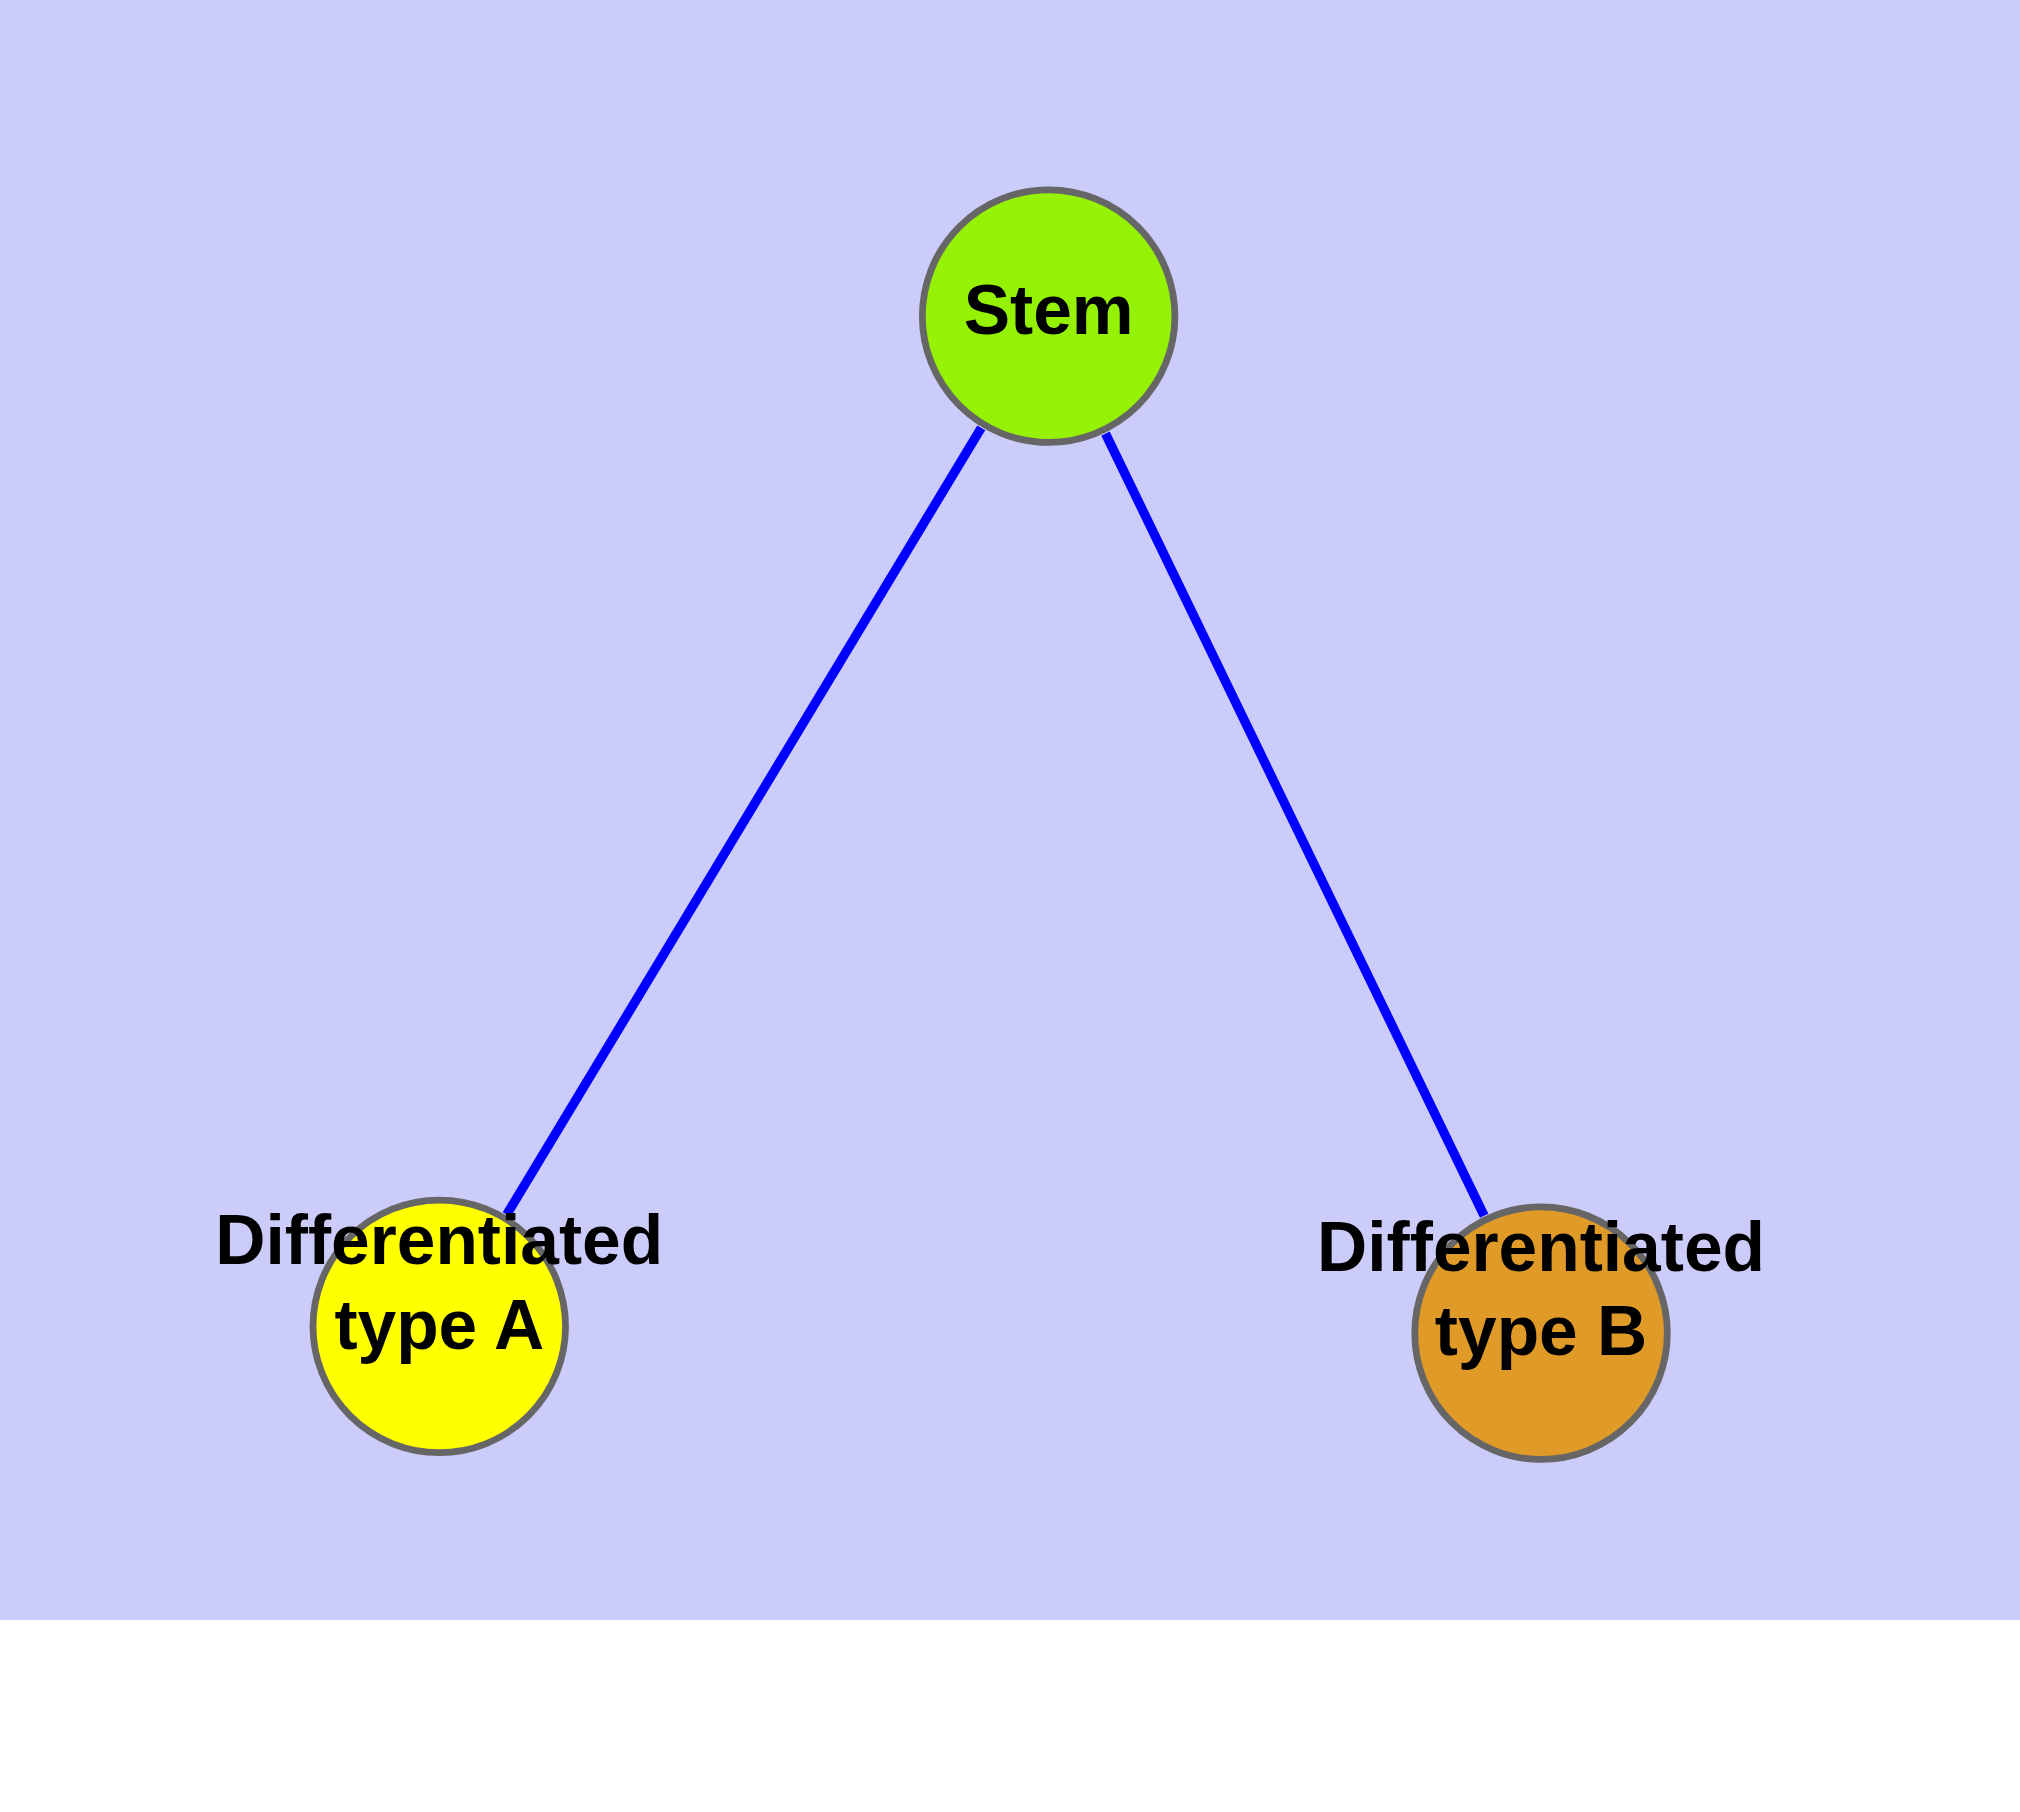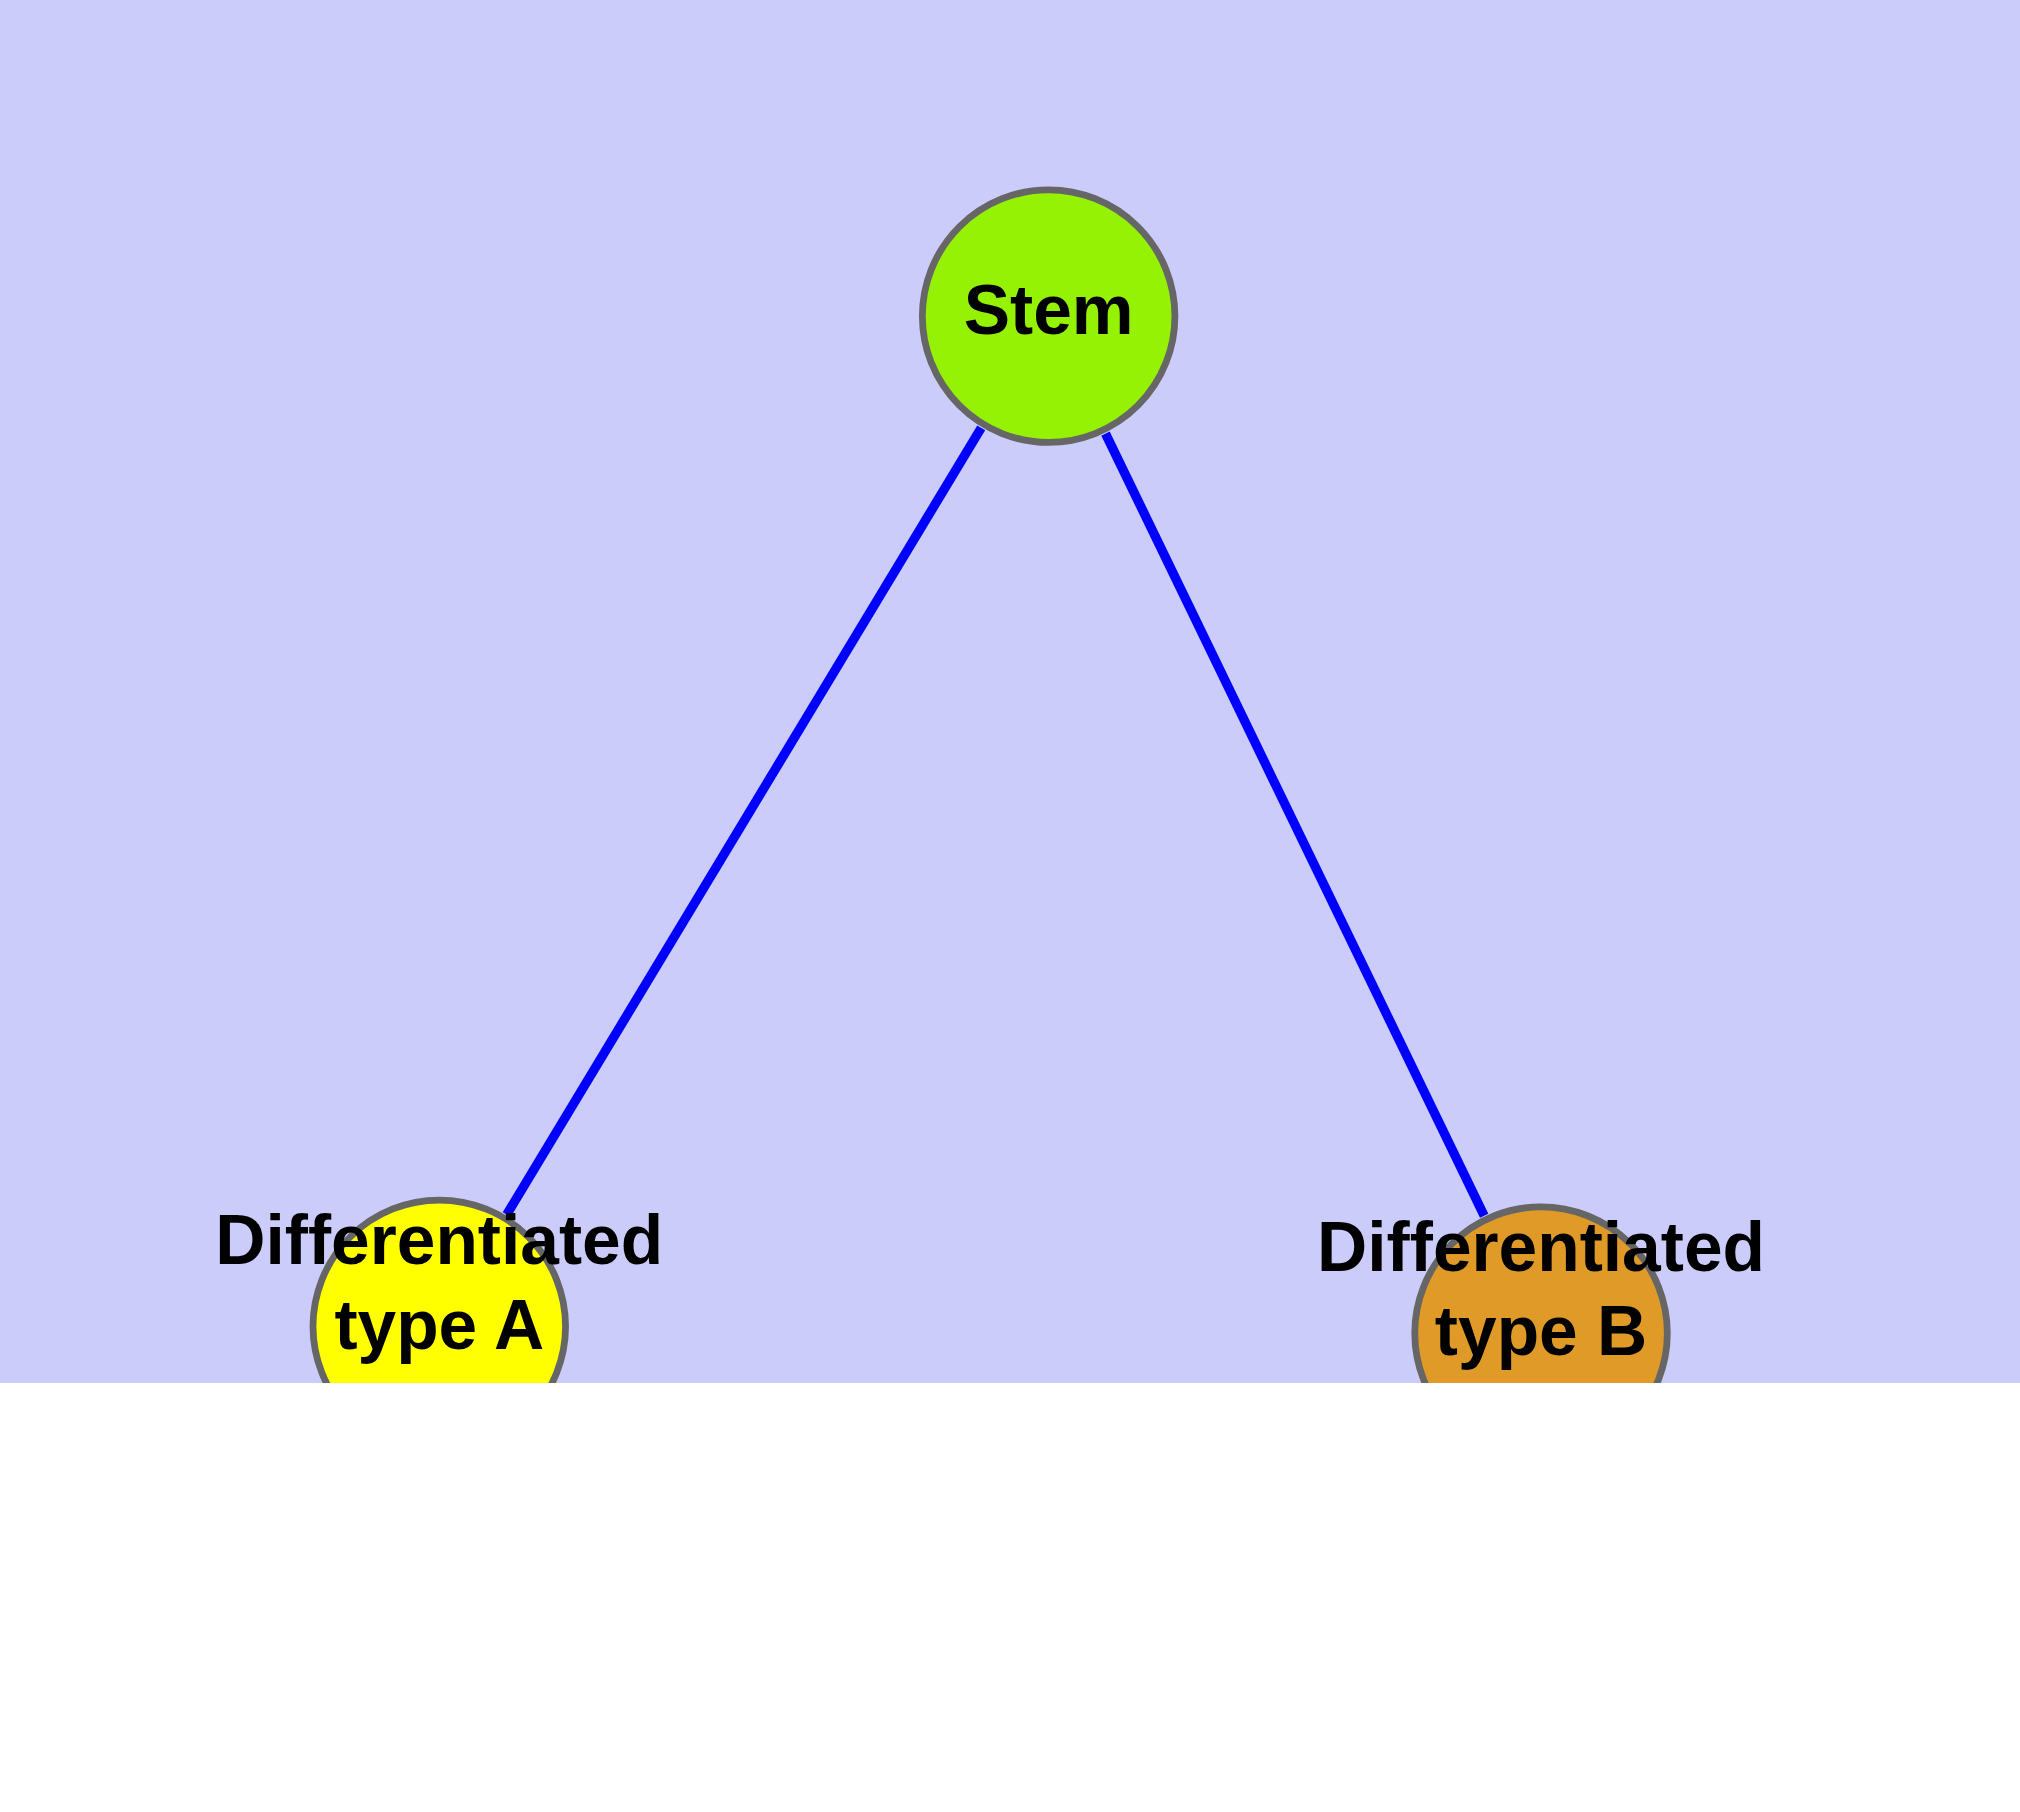--- a/index.html
+++ b/index.html
@@ -3,21 +3,21 @@
 <meta charset="utf-8">
 <style>
   html, body {
     margin: 0;
     padding: 0;
     background: #ffffff;
   }
   #canvas {
     position: relative;
     width: 2021px;
-    height: 1383px;
+    height: 1620px;
     overflow: hidden;
     font-family: "Liberation Sans", sans-serif;
   }
   #graph-svg {
     position: absolute;
     top: 0;
     left: 0;
     width: 2021px;
     height: 1812px;
     display: block;

